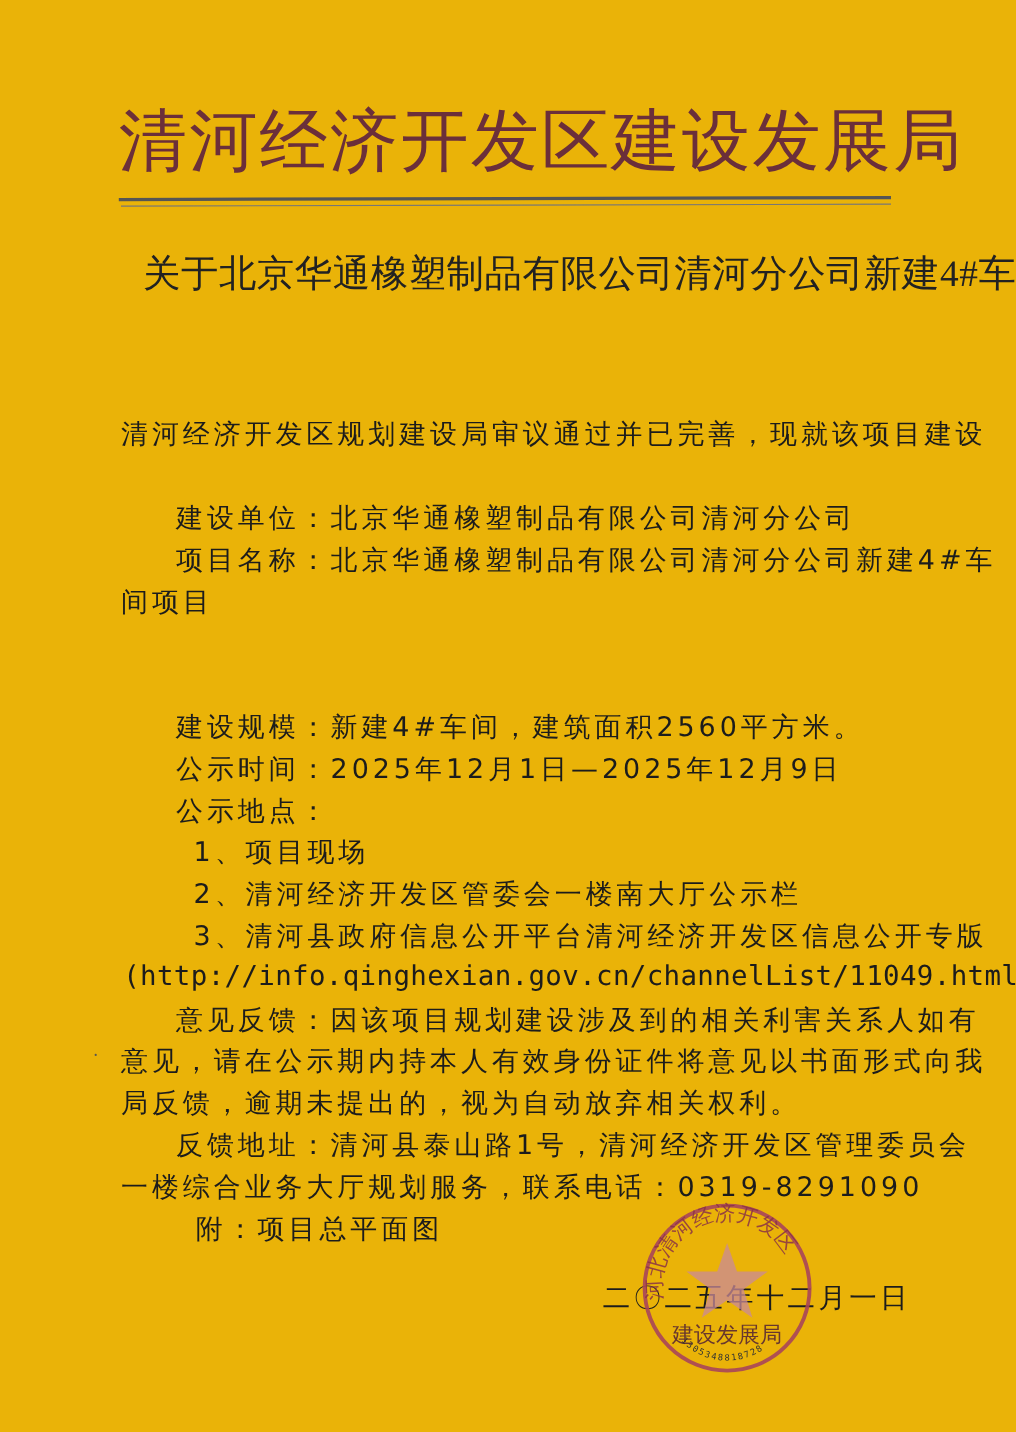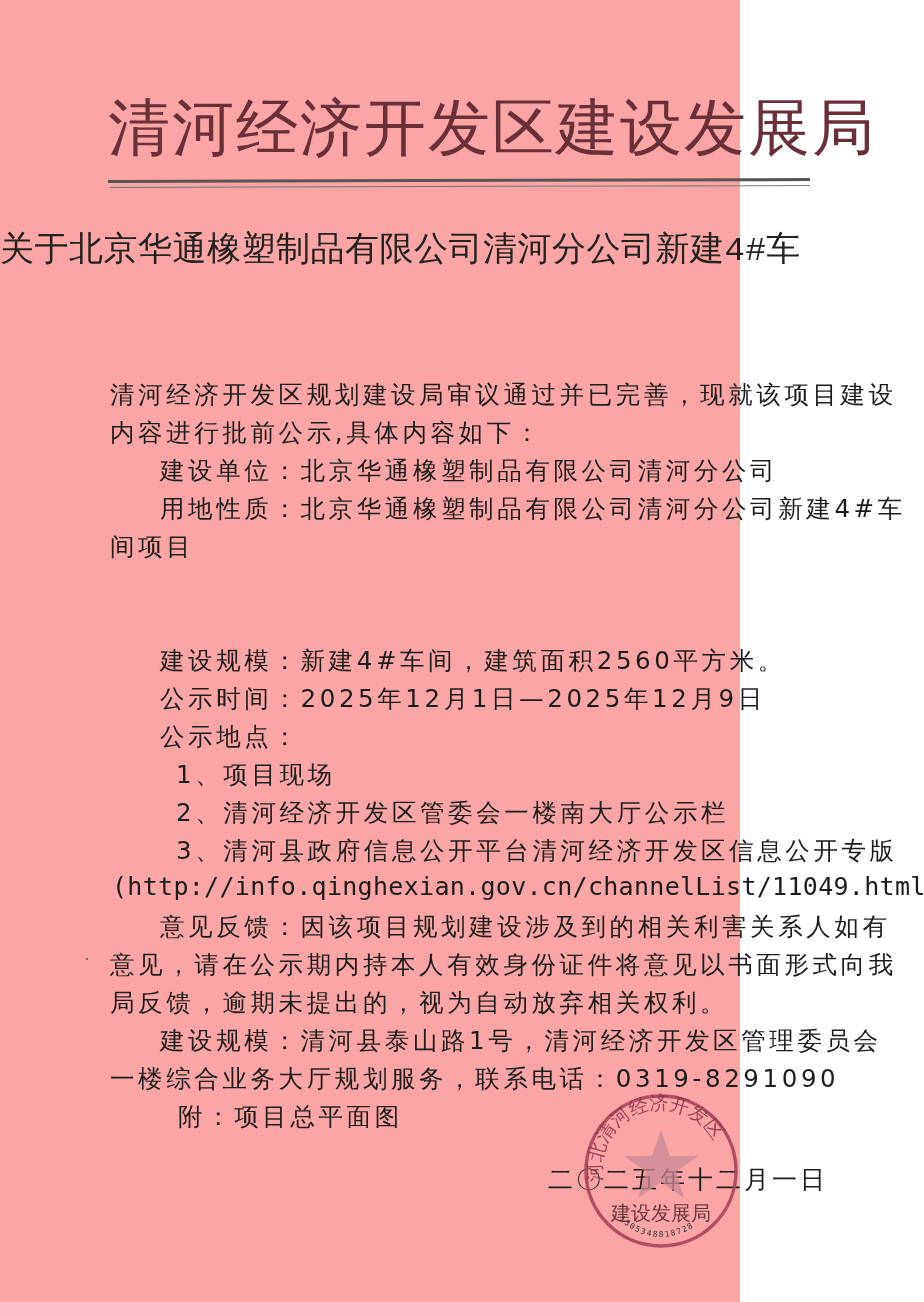--- a/index.html
+++ b/index.html
@@ -1,64 +1,63 @@
 <!DOCTYPE html>
 <html><head>
 <meta charset="utf-8">
 <style>
   html, body { margin:0; padding:0; background:#ffffff; }
   body { width:924px; height:1302px; position:relative; overflow:hidden;
          font-family:"DejaVu Serif","Liberation Serif",serif; color:#1a1a1a; }
-  .page { position:absolute; left:0; top:0; width:740px; height:1302px; background:#fca5a5; }
+  .page { position:absolute; left:0; top:0; width:924px; height:1302px; background:#eab308; }
   .letterhead { position:absolute; left:108px; top:88px; width:710px; height:80px;
                 font-family:"DejaVu Serif","Liberation Serif",serif; font-size:62px; line-height:80px;
                 color:#6b2f3a; letter-spacing:2px; white-space:nowrap; text-align:center; }
   .rule-thick { position:absolute; left:108px; top:179px; width:702px; height:3px; background:#555; transform:rotate(-0.15deg); }
   .rule-thin  { position:absolute; left:110px; top:186px; width:700px; height:1px; background:#777; transform:rotate(-0.15deg); }
-  .title { position:absolute; left:0; width:924px; text-align:left; font-size:34px;
-           font-family:Liberation Mono, monospace; color:#222; white-space:nowrap; letter-spacing:0.5px; }
+  .title { position:absolute; left:0; width:924px; text-align:right; font-size:34px;
+           font-family:Liberation Serif, serif; color:#222; white-space:nowrap; letter-spacing:0.5px; }
   .line { position:absolute; font-size:24.5px; white-space:nowrap; color:#1c1c1c;
           font-family:"DejaVu Sans","Liberation Sans",sans-serif; letter-spacing:3.6px; }
   .mono { font-family:"DejaVu Sans Mono","Liberation Mono",monospace; letter-spacing:0.3px; font-size:25px; }
   .stamp { position:absolute; left:582px; top:1092px; width:158px; height:158px; }
   .date { position:absolute; left:548px; top:1163px; font-size:25px; letter-spacing:3px;
           font-family:"DejaVu Sans","Liberation Sans",sans-serif; color:#1c1c1c; white-space:nowrap; }
   .speck { position:absolute; left:86px; top:958px; width:2px; height:2px; background:#555; border-radius:1px; }
 </style>
 </head>
 <body>
 
 <div class="page">
 
   <div class="letterhead">清河经济开发区建设发展局</div>
   <div class="rule-thick"></div>
   <div class="rule-thin"></div>
 
   <div class="title" style="top:226px;">关于北京华通橡塑制品有限公司清河分公司新建4#车</div>
 
   <div class="line" style="left:110px; top:378px;">清河经济开发区规划建设局审议通过并已完善，现就该项目建设</div>
-  <div class="line" style="left:110px; top:416px;">内容进行批前公示,具体内容如下：</div>
 
   <div class="line" style="left:160px; top:454px;">建设单位：北京华通橡塑制品有限公司清河分公司</div>
-  <div class="line" style="left:160px; top:492px;">用地性质：北京华通橡塑制品有限公司清河分公司新建4#车</div>
+  <div class="line" style="left:160px; top:492px;">项目名称：北京华通橡塑制品有限公司清河分公司新建4#车</div>
   <div class="line" style="left:110px; top:530px;">间项目</div>
   <div class="line" style="left:160px; top:644px;">建设规模：新建4#车间，建筑面积2560平方米。</div>
   <div class="line" style="left:160px; top:682px;">公示时间：2025年12月1日—2025年12月9日</div>
   <div class="line" style="left:160px; top:720px;">公示地点：</div>
 
   <div class="line" style="left:176px; top:758px;">1、项目现场</div>
   <div class="line" style="left:176px; top:796px;">2、清河经济开发区管委会一楼南大厅公示栏</div>
   <div class="line" style="left:176px; top:834px;">3、清河县政府信息公开平台清河经济开发区信息公开专版</div>
   <div class="line mono" style="left:112px; top:872px;">(http://info.qinghexian.gov.cn/channelList/11049.html )</div>
 
   <div class="line" style="left:160px; top:910px;">意见反馈：因该项目规划建设涉及到的相关利害关系人如有</div>
   <div class="line" style="left:110px; top:986px;">局反馈，逾期未提出的，视为自动放弃相关权利。</div>
   <div class="line" style="left:110px; top:948px;">意见，请在公示期内持本人有效身份证件将意见以书面形式向我</div>
 
-  <div class="line" style="left:160px; top:1024px;">建设规模：清河县泰山路1号，清河经济开发区管理委员会</div>
+  <div class="line" style="left:160px; top:1024px;">反馈地址：清河县泰山路1号，清河经济开发区管理委员会</div>
   <div class="line" style="left:110px; top:1062px;">一楼综合业务大厅规划服务，联系电话：0319-8291090</div>
 
   <div class="line" style="left:160px; top:1100px;margin-left:18px;">附：项目总平面图</div>
 
   <div class="date">二〇二五年十二月一日</div>
 
   <svg class="stamp" viewBox="0 0 158 158">
     <circle cx="79" cy="79" r="75" fill="none" stroke="#a8455a" stroke-width="3.5" opacity="0.9"></circle>
     <defs>
       <path id="arcTop" d="M 22 96 A 60 60 0 1 1 136 96"></path>

